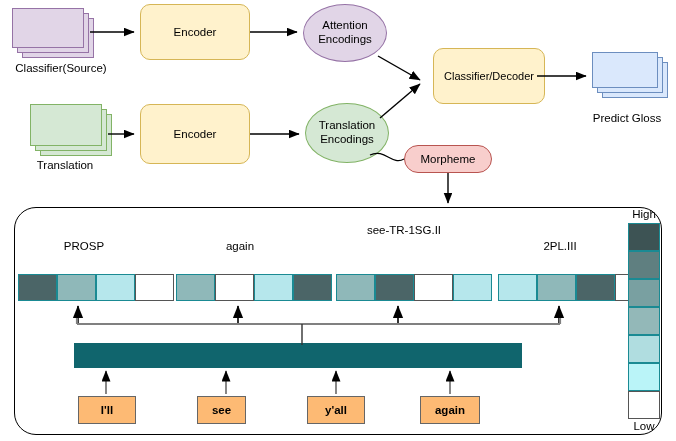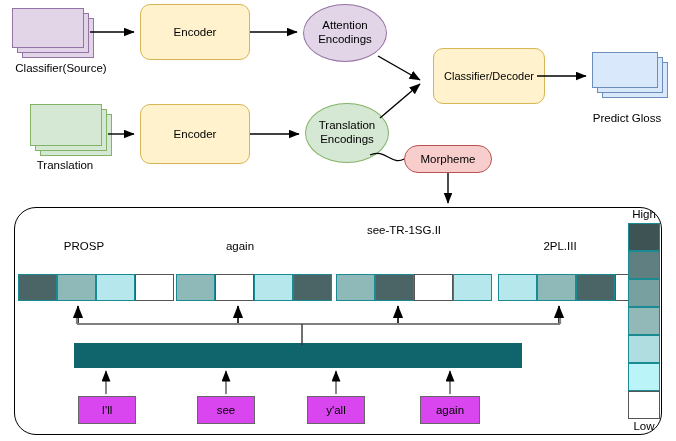--- a/index.html
+++ b/index.html
@@ -37,22 +37,22 @@
 
   
   .panel{position:absolute;box-sizing:border-box;border:1.4px solid #000;border-radius:22px;background:#fff;}
 
   
   .cellrow{position:absolute;display:flex;}
   .cell{width:39px;height:27px;box-sizing:border-box;border:1px solid #1a8a93;}
   .cell.w{border-color:#555;background:#ffffff;}
 
   
-  .wbox{position:absolute;box-sizing:border-box;border:1.2px solid #666;background:#d946ef;
-        display:flex;align-items:center;justify-content:center;font-size:11.5px;}
+  .wbox{position:absolute;box-sizing:border-box;border:1.2px solid #666;background:#fdba74;
+        display:flex;align-items:center;justify-content:center;font-size:11.5px;font-weight:bold;}
 
   
   .tealbar{position:absolute;background:#10656d;}
 
   
   .legcell{width:32px;height:28px;box-sizing:border-box;border:1px solid #1a8a93;}
   .legcell.w{border-color:#555;background:#fff;}
 
   svg.ov{position:absolute;left:0;top:0;width:676px;height:441px;pointer-events:none;}
 </style>
@@ -171,21 +171,21 @@
   <line x1="302" y1="324" x2="302" y2="345" stroke="#333" stroke-width="1.4"></line>
   <g stroke="#555" stroke-width="1.4" fill="none">
     <line x1="106" y1="394" x2="106" y2="371" marker-end="url(#ah)"></line>
     <line x1="226" y1="394" x2="226" y2="371" marker-end="url(#ah)"></line>
     <line x1="336" y1="394" x2="336" y2="371" marker-end="url(#ah)"></line>
     <line x1="450" y1="394" x2="450" y2="371" marker-end="url(#ah)"></line>
   </g>
 </svg>
 
 <div class="wbox" style="left:78px;top:396px;width:58px;height:28px;">I'll</div>
-<div class="wbox" style="left:197px;top:396px;width:58px;height:28px;">see</div>
+<div class="wbox" style="left:197px;top:396px;width:49px;height:28px;">see</div>
 <div class="wbox" style="left:307px;top:396px;width:58px;height:28px;">y'all</div>
 <div class="wbox" style="left:420px;top:396px;width:60px;height:28px;">again</div>
 
 <div class="abs lbl" style="left:614px;top:208px;width:60px;">High</div>
 <div id="legend-stack" class="abs" style="left:628px;top:223px;">
     <div class="legcell" style="background: rgb(61, 83, 84);"></div>
     <div class="legcell" style="background: rgb(95, 127, 128);"></div>
     <div class="legcell" style="background: rgb(121, 160, 161);"></div>
     <div class="legcell" style="background: rgb(147, 184, 184);"></div>
     <div class="legcell" style="background: rgb(176, 221, 224);"></div>

